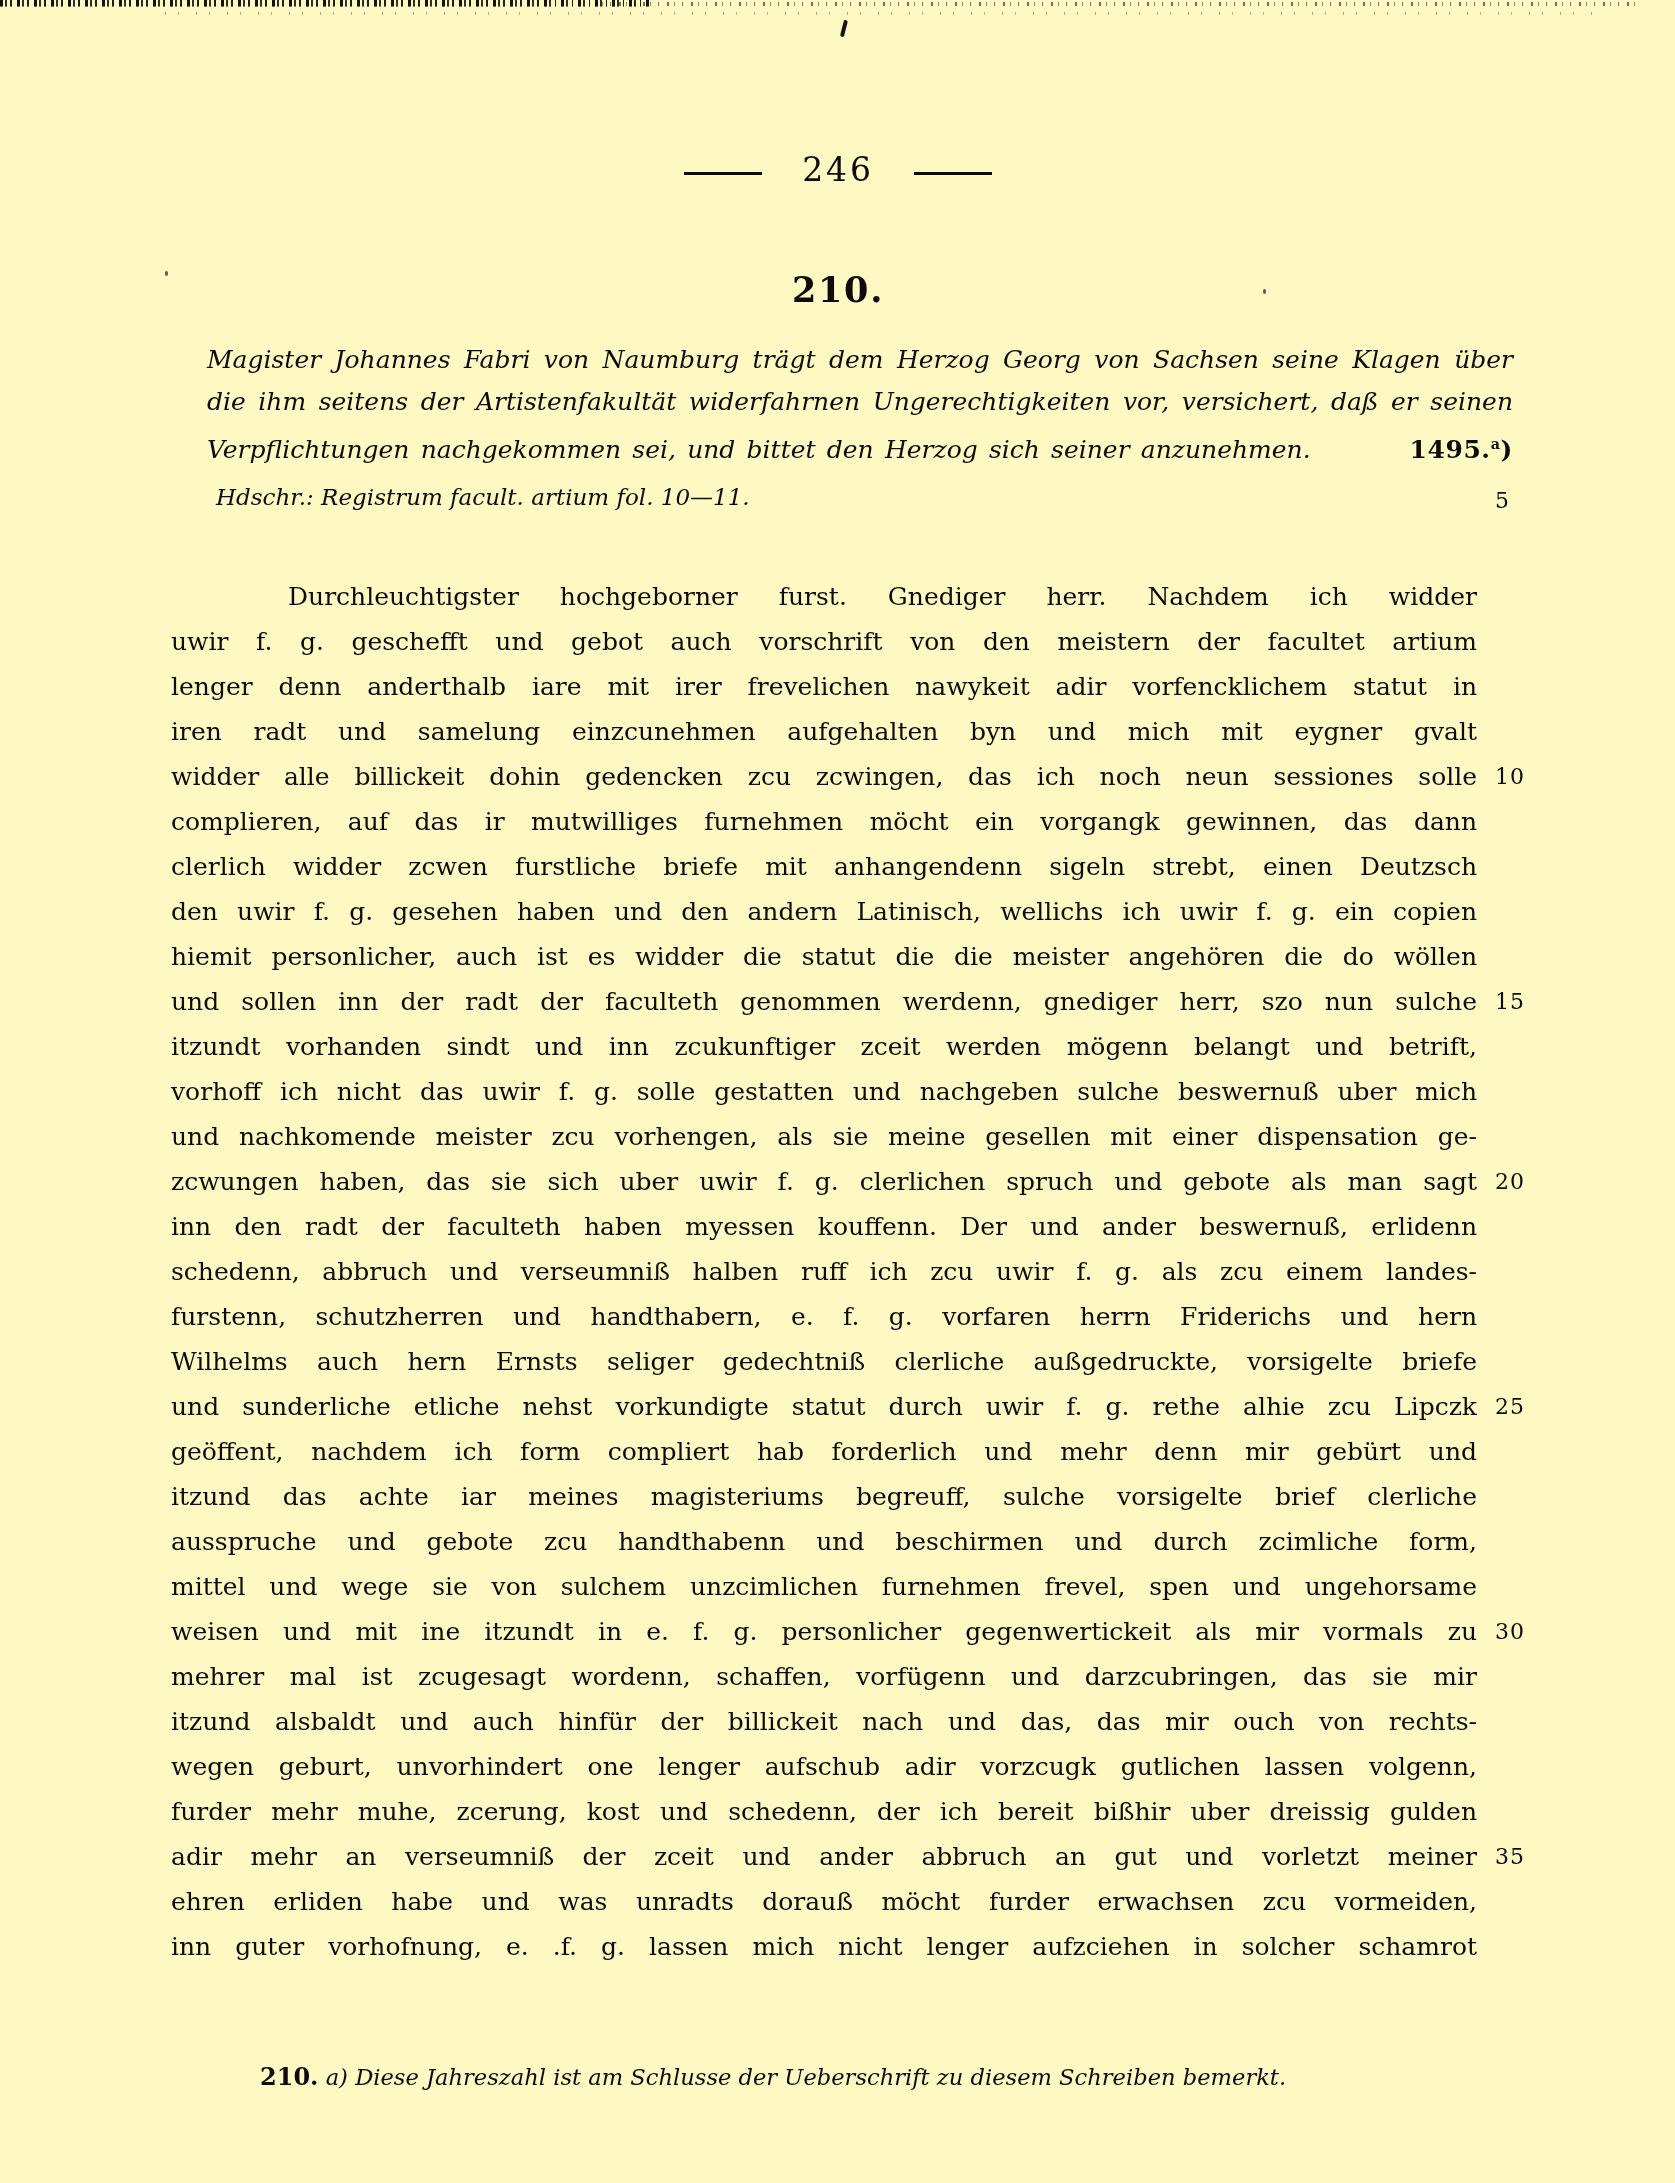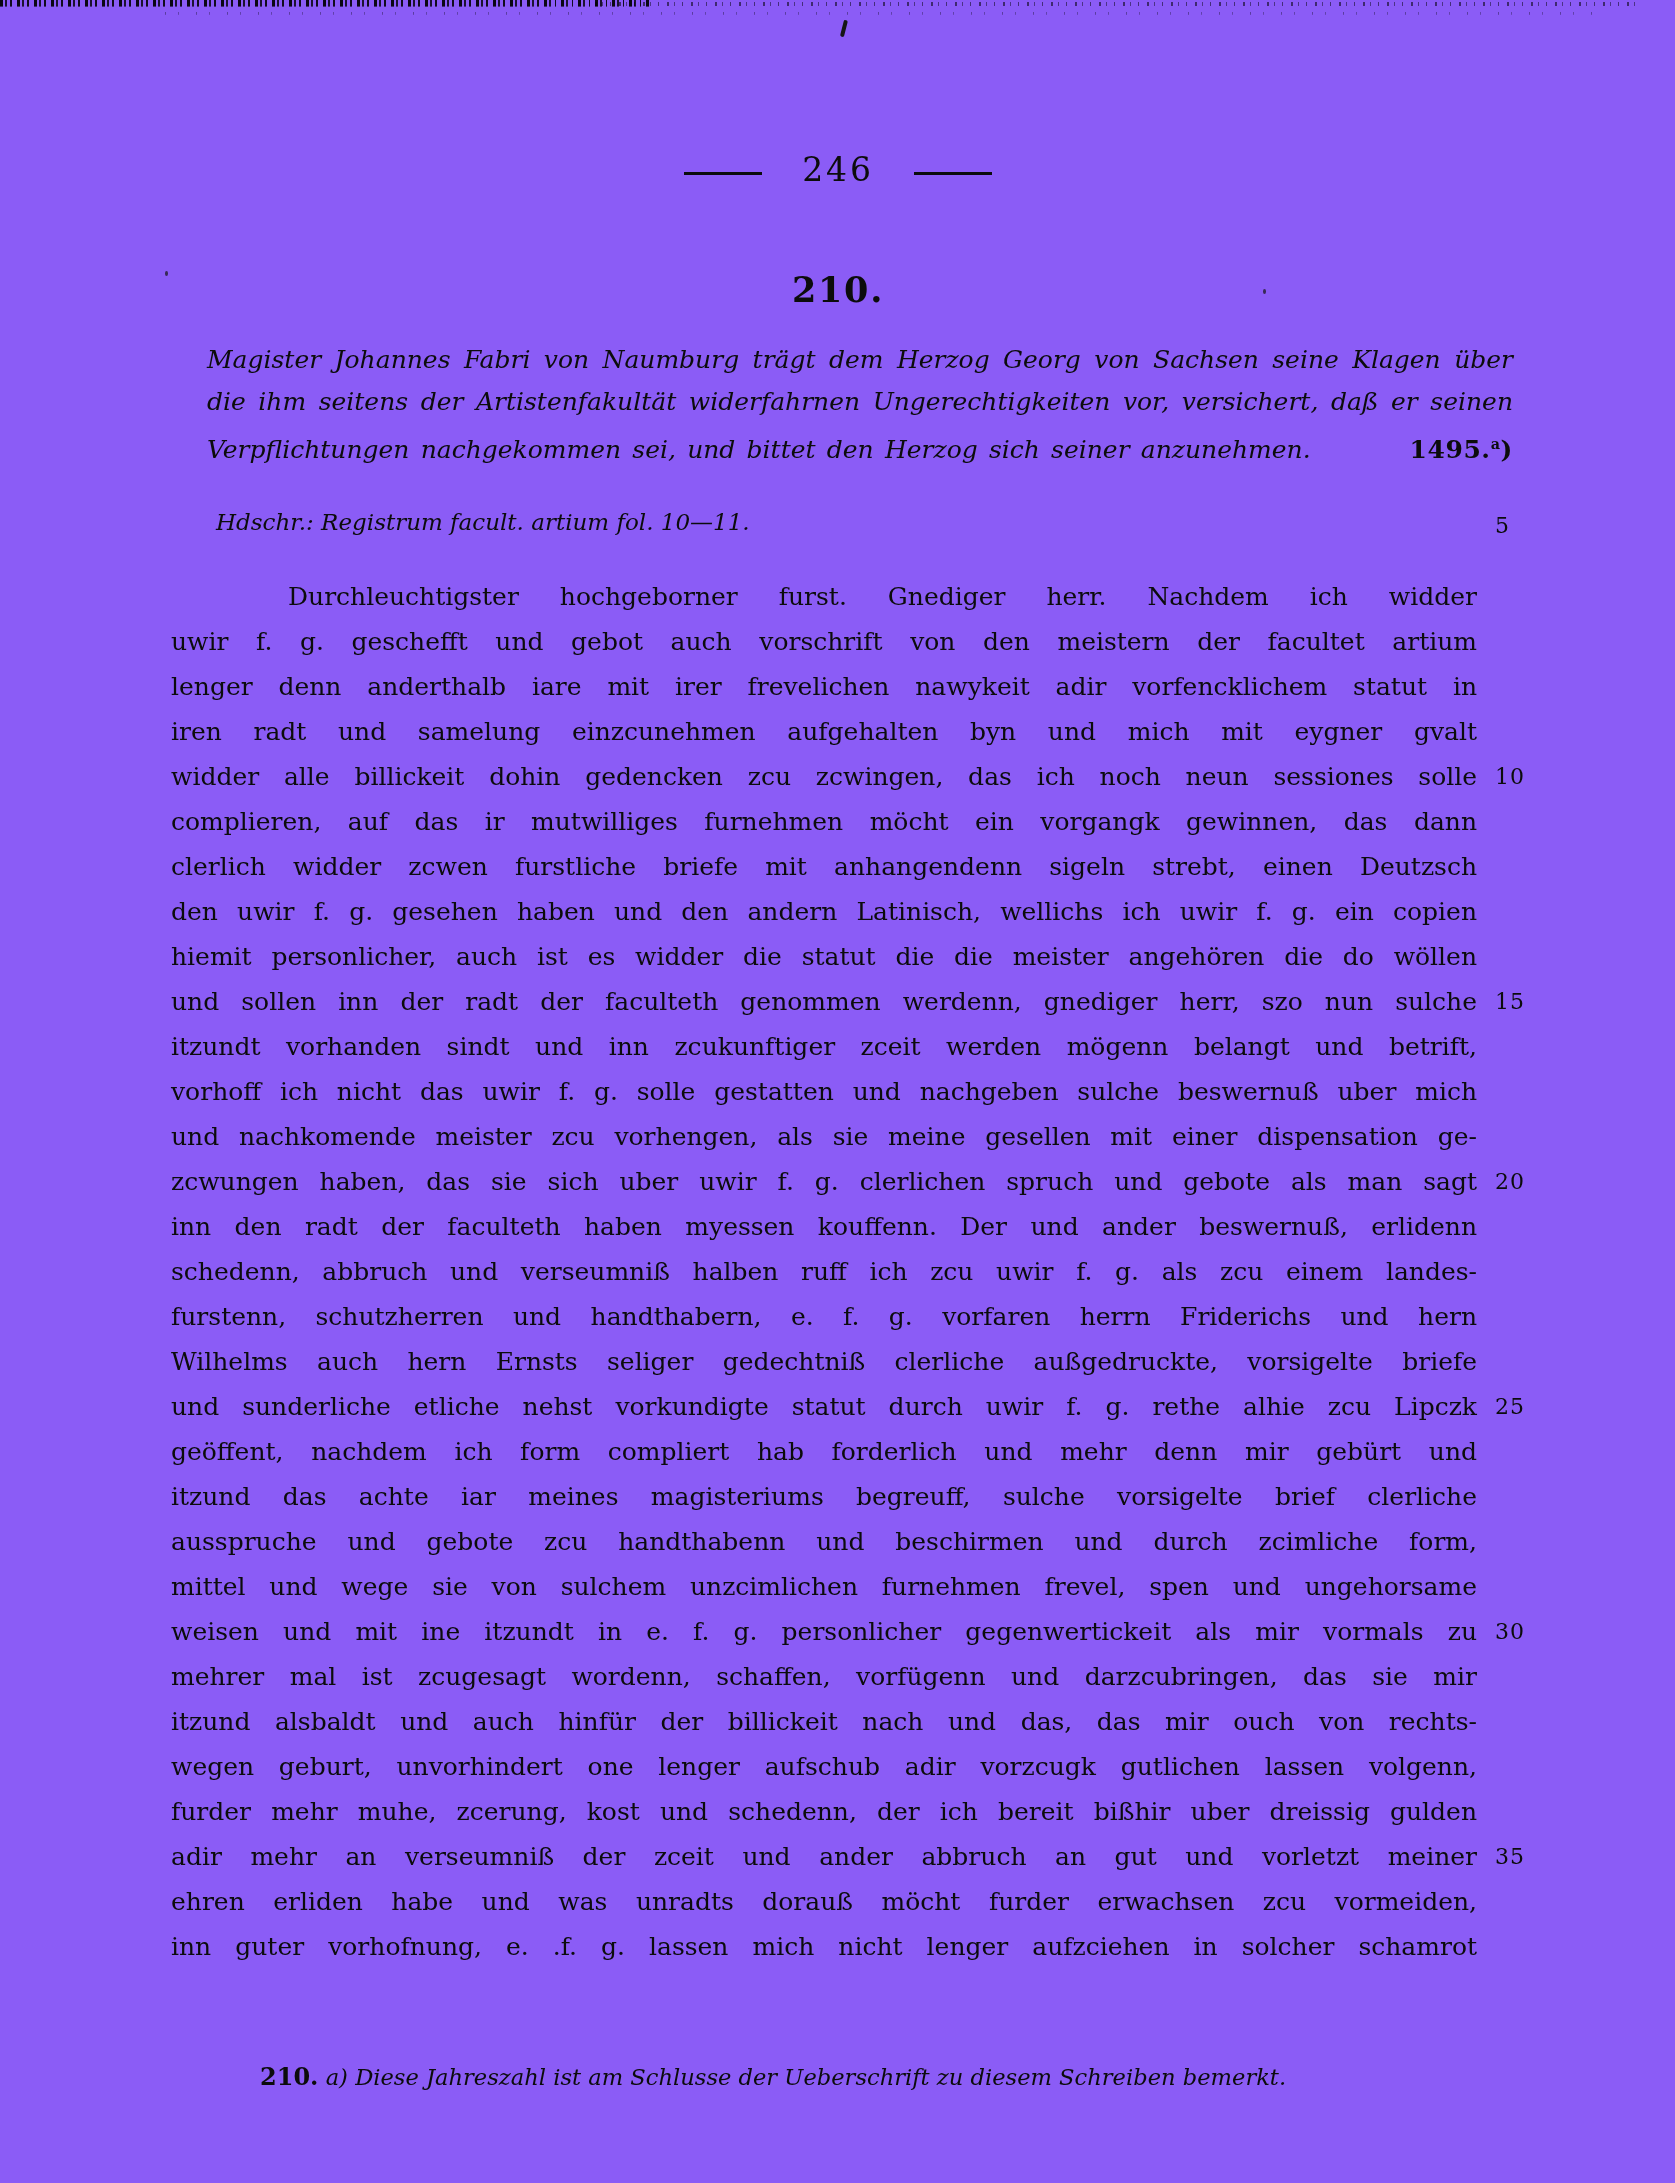--- a/index.html
+++ b/index.html
@@ -1,20 +1,20 @@
 <!DOCTYPE html>
 <html style="font-size:8.8px"><head>
 <meta charset="utf-8">
 <style>
   html, body { margin: 0; padding: 0; background: #e8e8e8; }
   .page {
     position: relative;
     width: 1676px;
     height: 2183px;
-    background: #8b5cf6;
+    background: #fef9c3;
     font-family: "DejaVu Serif", "Liberation Serif", serif;
     color: #0c0c0c;
     overflow: hidden;
   }
 
   
   .top-noise {
     position: absolute; top: 0; left: 0; width: 1642px; height: 20px;
     background:
       repeating-linear-gradient(90deg, rgba(0,0,0,.92) 0 3.3px, transparent 3.3px 5px, rgba(0,0,0,.8) 5px 6.6px, transparent 6.6px 10.5px, rgba(0,0,0,.88) 10.5px 12px, transparent 12px 17px) 0 0 / 650px 6.6px no-repeat,
@@ -46,21 +46,21 @@
     word-spacing: 3.3px;
     margin-left: 36px;
   }
   .rline { text-align: justify; text-align-last: justify; }
   .rline-last { display: flex; justify-content: space-between; align-items: baseline; }
   .year { font-style: normal; font-weight: bold; letter-spacing: 0.6px; white-space: nowrap; }
   .year sup { font-size: 14.3px; font-weight: bold; }
 
   
   .source-row {
-    position: absolute; top: 507px; left: 171px; width: 1306px;
+    position: absolute; top: 482px; left: 171px; width: 1306px;
     font-style: italic; font-size: 23px; line-height: 31px;
     padding-left: 45px; box-sizing: border-box;
   }
   .source-row .margin-num { top: 3.3px; }
 
   
   .letter-body {
     position: absolute; top: 545px; left: 171px; width: 1306px;
     font-size: 25px; line-height: 45px; word-spacing: 2.8px;
   }

